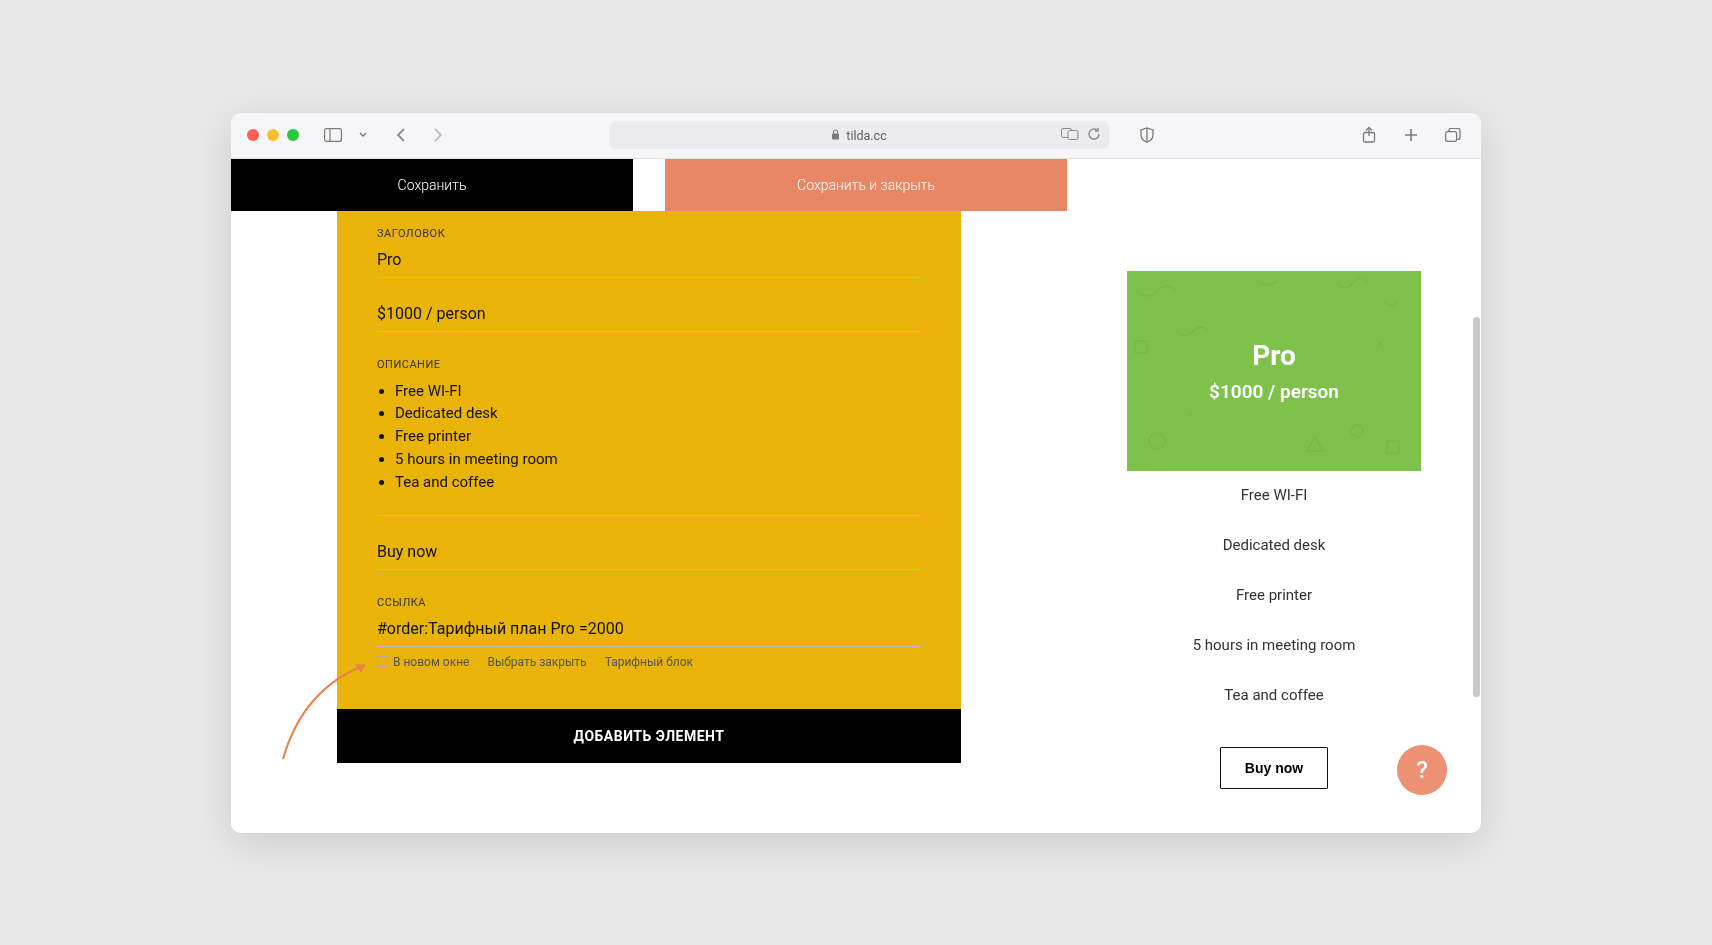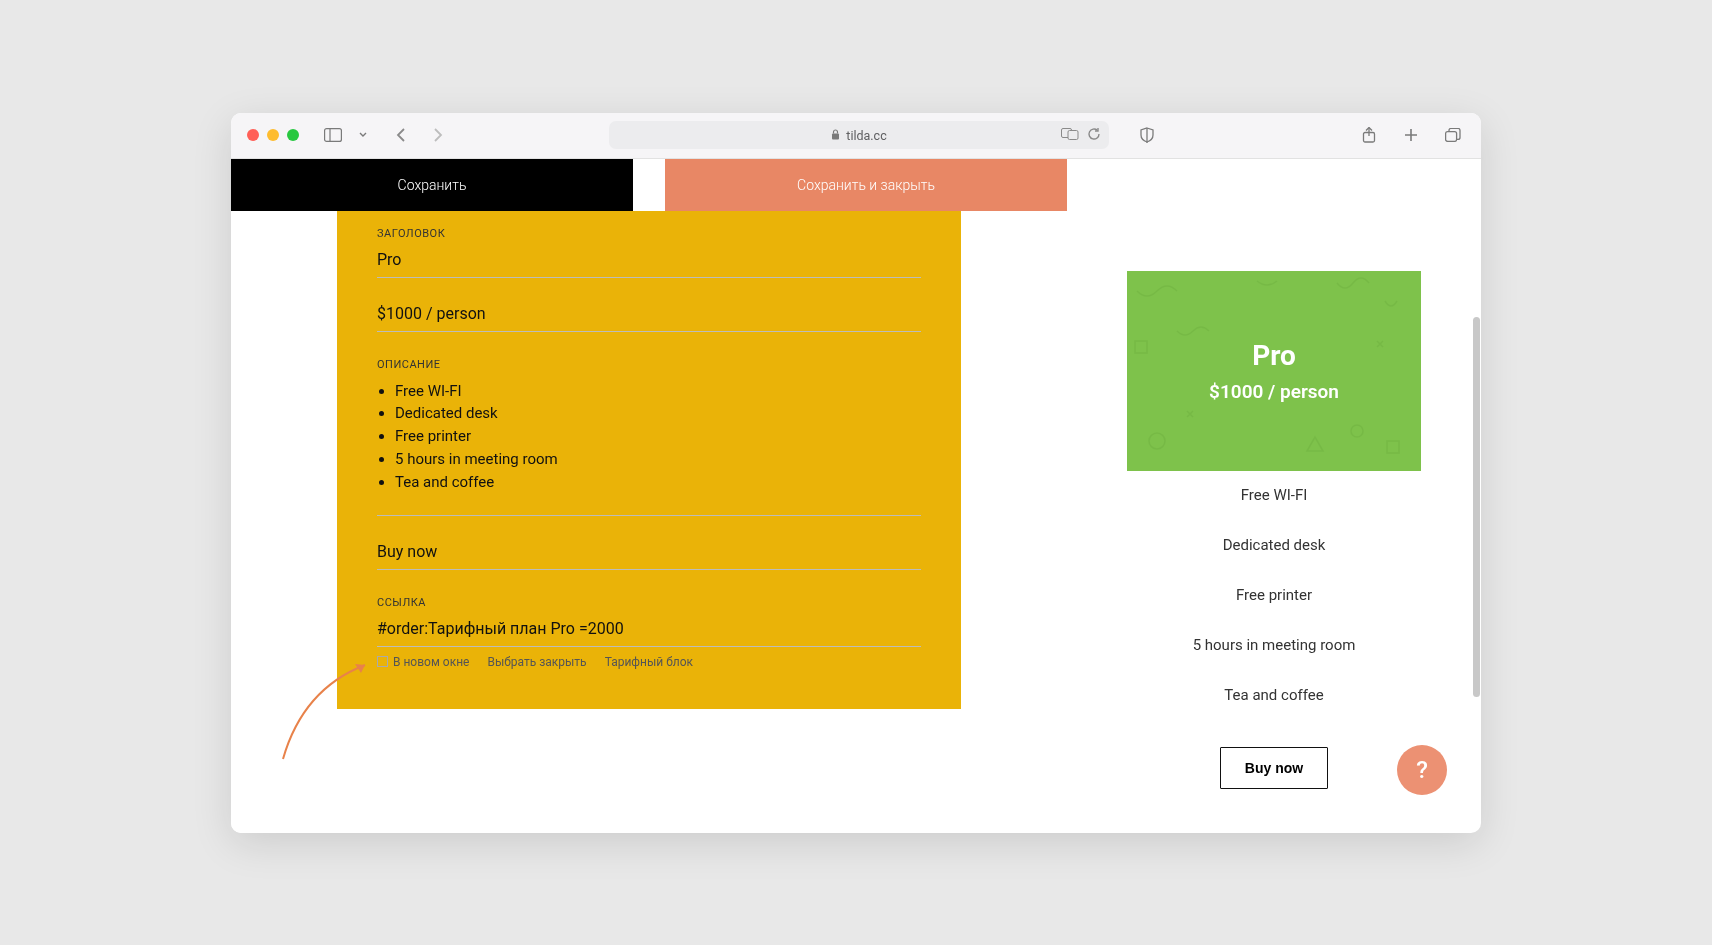--- a/index.html
+++ b/index.html
@@ -207,20 +207,21 @@
 
         <div class="field-label">ССЫЛКА</div>
         <div class="field-value" style="margin-bottom:0">#order:Тарифный план Pro =2000</div>
         <div class="link-opts">
           <span><span class="cb"></span><span>В новом окне</span></span>
           <span>Выбрать закрыть</span>
           <span>Тарифный блок</span>
         </div>
       </div>
 
+      <div class="add-el">ДОБАВИТЬ ЭЛЕМЕНТ</div>
 
       <svg class="arrow-svg" width="110" height="110">
         <path d="M 10 100 Q 30 30 92 6" fill="none" stroke="#e8824a" stroke-width="2"></path>
         <polygon points="92,6 82,5 88,14" fill="#e8824a"></polygon>
       </svg>
     </div>
 
     <div class="preview">
       <div class="card">
         <div class="card-top">

